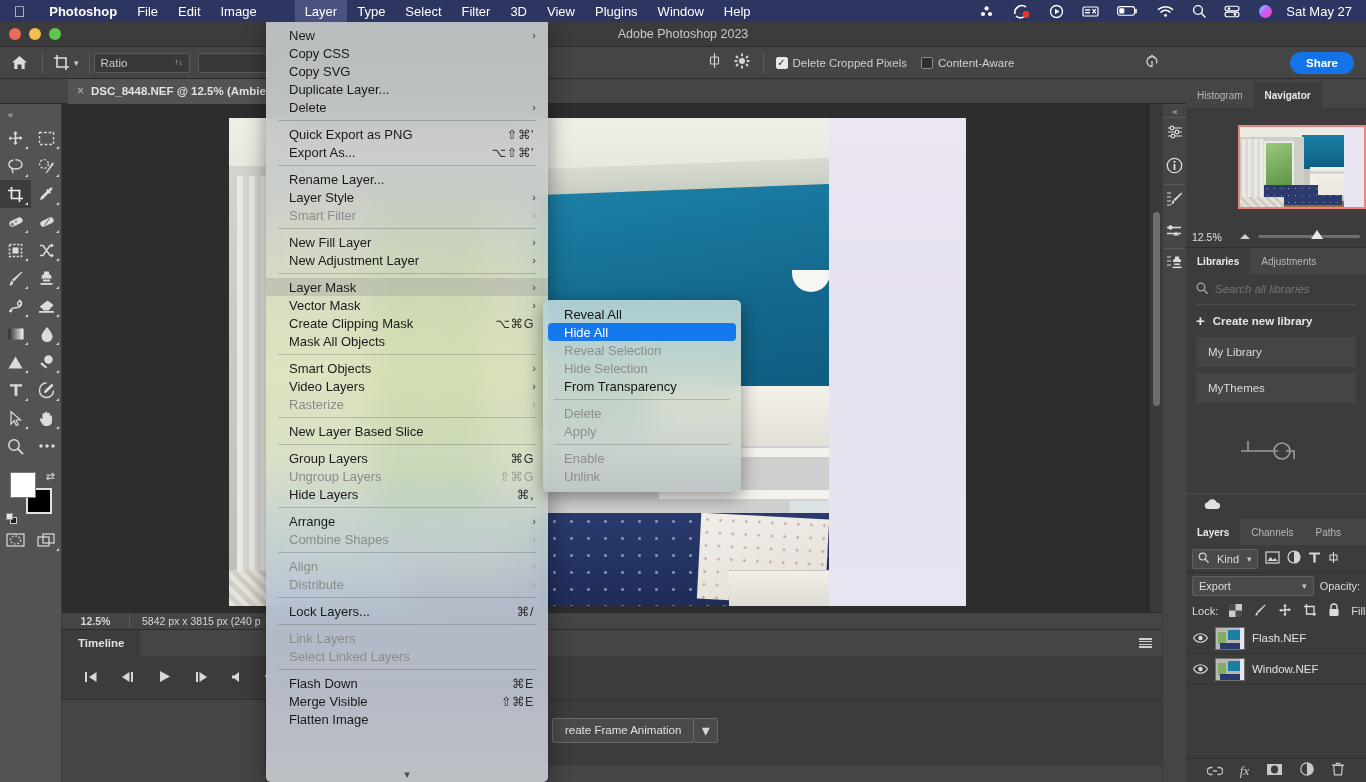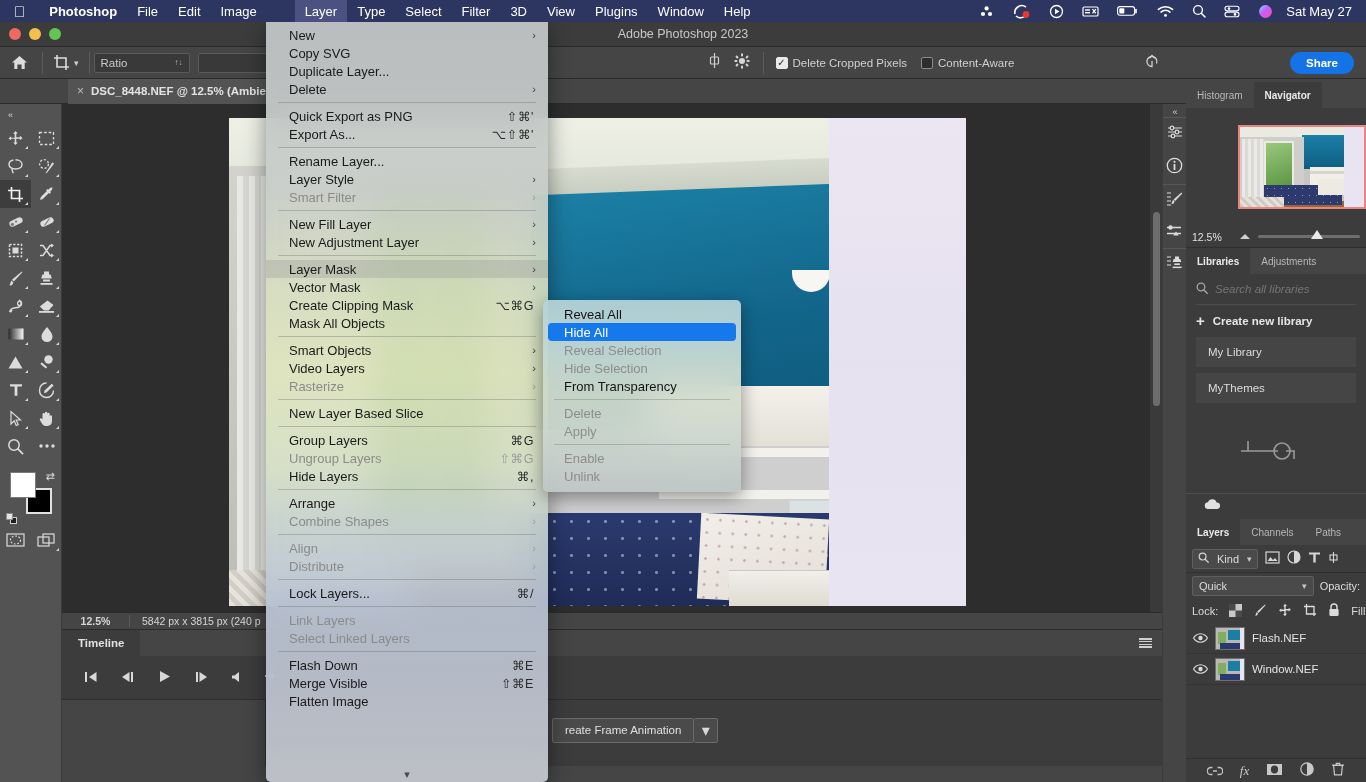--- a/index.html
+++ b/index.html
@@ -990,21 +990,21 @@
       <span>
         <svg width="11" height="13" viewBox="0 0 11 13">
             <path d="M5.5 1 V12" stroke="#d6d6d6" stroke-width="1.1"></path>
             <rect x="2" y="4" width="7" height="5" stroke="#d6d6d6" stroke-width="1.1" fill="none"></rect>
           </svg>
       </span>
     </div>
 
     <div class="blend-row">
       <div class="blend-sel">
-        <span>Quick</span>
+        <span>Export</span>
         <span style="font-size:9px;color:#c6c6c6;">▾</span>
       </div>
       <span style="color:#dcdcdc;font-size:11px;">Opacity:</span>
     </div>
 
     <div class="lock-row">
       <span>Lock:</span>
       <span>
         <svg width="13" height="13" viewBox="0 0 13 13">
             <rect width="13" height="13" fill="#c9c9c9"></rect>
@@ -1098,20 +1098,23 @@
     </div>
   </div>
 
   <div class="menu">
 
     <div class="mi">
         <span class="lbl">New</span>
         <span class="arr">›</span>
       </div>
     <div class="mi">
+        <span class="lbl">Copy CSS</span>
+      </div>
+    <div class="mi">
         <span class="lbl">Copy SVG</span>
       </div>
     <div class="mi">
         <span class="lbl">Duplicate Layer...</span>
       </div>
     <div class="mi">
         <span class="lbl">Delete</span>
         <span class="arr">›</span>
       </div>
     <div class="msep"></div>

